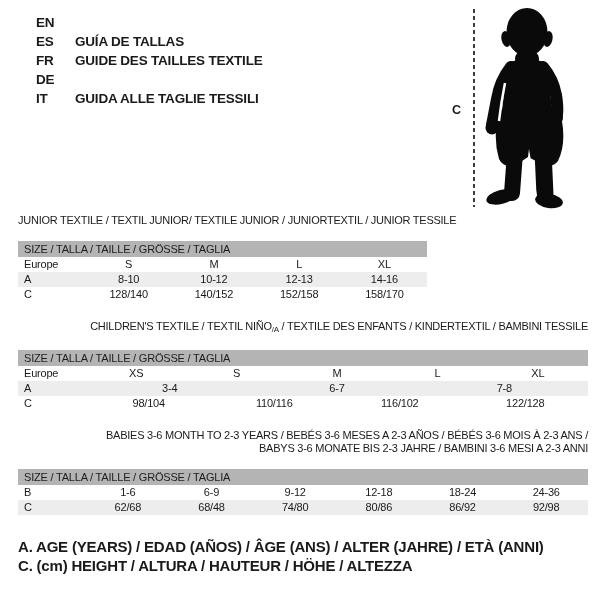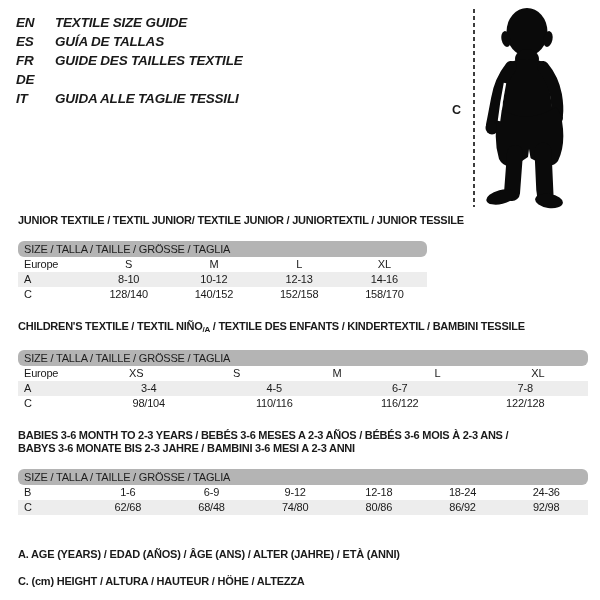--- a/index.html
+++ b/index.html
@@ -2,54 +2,53 @@
 <html><head>
 <meta charset="utf-8">
 <style>
   html,body{margin:0;padding:0;}
   body{
     width:600px;height:600px;position:relative;background:#ffffff;
     font-family:"Liberation Sans","DejaVu Sans",sans-serif;
     color:var(--ink,#1a1a1a);overflow:hidden;
   }
   
-  .lang-list{position:absolute;left:16px;top:13px;font-style:italic;}
+  .lang-list{position:absolute;left:36px;top:13px;}
   .lang-row{display:flex;line-height:19px;font-weight:bold;font-size:13.5px;letter-spacing:-0.2px;}
   .lang-code{width:39px;}
   .lang-label{white-space:nowrap;}
   
   .measure-line{
     position:absolute;left:473px;top:9px;width:2px;height:198px;
     background:repeating-linear-gradient(to bottom,#3d3d3d 0 4px,transparent 4px 7px);
   }
   .measure-label{position:absolute;left:452px;top:103px;font-weight:bold;font-size:12.5px;}
   .baby-svg{position:absolute;left:484px;top:3px;}
   
   .tables{position:absolute;left:18px;top:214px;width:570px;}
   .size-table{margin-bottom:18px;}
-  .size-table .ttl{font-weight:bold;font-size:11px;line-height:13px;letter-spacing:-0.25px;margin-bottom:14px;white-space:nowrap;}
+  .size-table .ttl{font-weight:normal;font-size:11px;line-height:13px;letter-spacing:-0.25px;margin-bottom:14px;white-space:nowrap;text-align:right;}
   .size-table .ttl .sub{font-size:8px;vertical-align:-2px;}
-  .band{height:16px;line-height:16px;background:var(--band-bg,#b4b4b4);font-size:11px;padding-left:6px;letter-spacing:-0.2px;color:#1d1d1d;border-radius:6px;}
+  .band{height:16px;line-height:16px;background:var(--band-bg,#b4b4b4);font-size:11px;padding-left:6px;letter-spacing:-0.2px;color:#1d1d1d;}
   .trow{display:flex;height:15px;line-height:15px;font-size:11px;letter-spacing:-0.2px;}
   .trow.shaded{background:var(--row-alt,#ededed);}
   .trow .rlabel{width:62px;padding-left:6px;}
   .trow .cell{flex:1;text-align:center;}
   .table-junior{width:409px;}
   .table-children,.table-babies{width:570px;}
   
   .footnotes{position:absolute;left:18px;top:537px;}
-  .footnote{font-weight:bold;font-size:11px;line-height:19px;letter-spacing:-0.2px;white-space:nowrap;margin-top:8px;}
+  .footnote{font-weight:bold;font-size:15px;line-height:19px;letter-spacing:-0.2px;white-space:nowrap;}
 </style>
 </head>
 <body style="--ink: #1a1a1a; --band-bg: #b4b4b4; --row-alt: #ededed;">
 
 <div class="lang-list" id="lang-list">
     <div class="lang-row">
       <span class="lang-code">EN</span>
-      <span class="lang-label">TEXTILE SIZE GUIDE</span>
     </div>
     <div class="lang-row">
       <span class="lang-code">ES</span>
       <span class="lang-label">GUÍA DE TALLAS</span>
     </div>
     <div class="lang-row">
       <span class="lang-code">FR</span>
       <span class="lang-label">GUIDE DES TAILLES TEXTILE</span>
     </div>
     <div class="lang-row">
@@ -122,29 +121,28 @@
         <span class="rlabel">Europe</span>
         <span class="cell">XS</span>
         <span class="cell">S</span>
         <span class="cell">M</span>
         <span class="cell">L</span>
         <span class="cell">XL</span>
       </div>
       <div class="trow shaded">
         <span class="rlabel">A</span>
         <span class="cell">3-4</span>
-        <span class="cell">4-5</span>
         <span class="cell">6-7</span>
         <span class="cell">7-8</span>
       </div>
       <div class="trow">
         <span class="rlabel">C</span>
         <span class="cell">98/104</span>
         <span class="cell">110/116</span>
-        <span class="cell">116/122</span>
+        <span class="cell">116/102</span>
         <span class="cell">122/128</span>
       </div>
     </div>
     <div class="size-table table-babies">
       <div class="ttl">
         <div class="ttl-line"><span>BABIES 3-6 MONTH TO 2-3 YEARS / BEBÉS 3-6 MESES A 2-3 AÑOS / BÉBÉS 3-6 MOIS À 2-3 ANS /</span></div>
         <div class="ttl-line"><span>BABYS 3-6 MONATE BIS 2-3 JAHRE / BAMBINI 3-6 MESI A 2-3 ANNI</span></div>
       </div>
       <div class="band">SIZE / TALLA / TAILLE / GRÖSSE / TAGLIA</div>
       <div class="trow">

